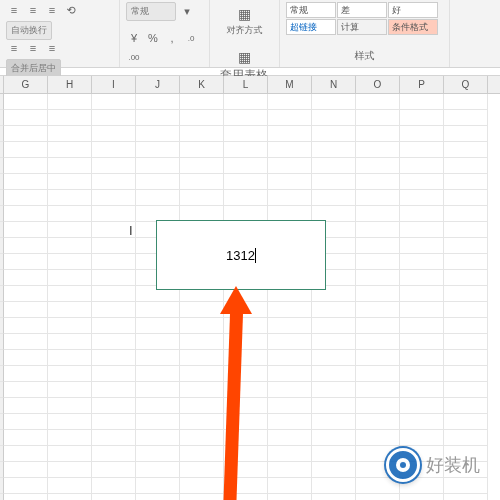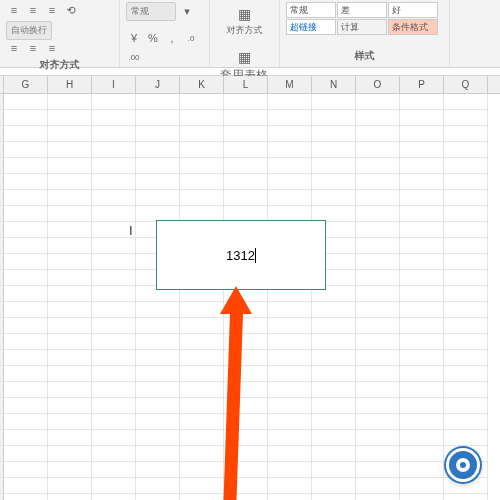--- a/index.html
+++ b/index.html
@@ -1,21 +1,21 @@
 <!DOCTYPE html>
 <html><head>
   <meta charset="utf-8">
   <style>
     * { margin: 0; padding: 0; box-sizing: border-box; }
     body { font-family: "Microsoft YaHei", sans-serif; font-size: 11px; background: #fff; width: 500px; height: 500px; overflow: hidden; position: relative; }
     
     .ribbon { background: #f3f3f3; border-bottom: 1px solid #d4d4d4; height: 68px; display: flex; }
     .ribbon-group { border-right: 1px solid #e0e0e0; padding: 2px 6px; display: flex; flex-direction: column; justify-content: space-between; }
     .group-content { display: flex; gap: 3px; align-items: center; flex-wrap: wrap; }
-    .group-label { text-align: center; font-size: 10px; color: #666; padding: 2px 0; font-weight: bold; }
+    .group-label { text-align: center; font-size: 10px; color: #666; padding: 2px 0; }
     
     .btn-small { width: 16px; height: 16px; display: inline-flex; align-items: center; justify-content: center; color: #666; }
     .btn-wide { padding: 2px 4px; background: #e8e8e8; border: 1px solid #ccc; font-size: 9px; color: #777; border-radius: 2px; }
     .btn-wide.active { background: #d0d0d0; }
     .btn-icon-text { display: flex; flex-direction: column; align-items: center; font-size: 9px; color: #666; padding: 2px 4px; }
     .btn-icon-text .icon { width: 20px; height: 20px; display: flex; align-items: center; justify-content: center; font-size: 14px; }
     
     .style-cells { display: grid; grid-template-columns: repeat(3, 50px); gap: 1px; }
     .style-cell { height: 16px; border: 1px solid #ccc; font-size: 9px; display: flex; align-items: center; padding: 0 3px; color: #555; background: #fff; }
     .style-cell.link { color: #0563c1; }
@@ -58,20 +58,21 @@
       <span class="btn-small">≡</span>
       <span class="btn-small">≡</span>
       <span class="btn-small">≡</span>
       <span class="btn-small">⟲</span>
       <span class="btn-wide">自动换行</span>
     </div>
     <div class="group-content">
       <span class="btn-small">≡</span>
       <span class="btn-small">≡</span>
       <span class="btn-small">≡</span>
+      <span class="btn-wide active">合并后居中</span>
     </div>
     <div class="group-label">对齐方式</div>
   </div>
 
   <div class="ribbon-group" style="width:90px">
     <div class="group-content">
       <span class="btn-wide" style="width:50px">常规</span>
       <span class="btn-small">▾</span>
     </div>
     <div class="group-content">
@@ -505,13 +506,14 @@
     <div class="arrow-shaft"></div>
   </div>
 </div>
 
 <div class="watermark">
   <div class="wm-icon">
     <div class="wm-eye">
         <div class="wm-pupil"></div>
       </div>
   </div>
+  <span class="wm-text">好装机</span>
 </div>
 
 </body></html>

